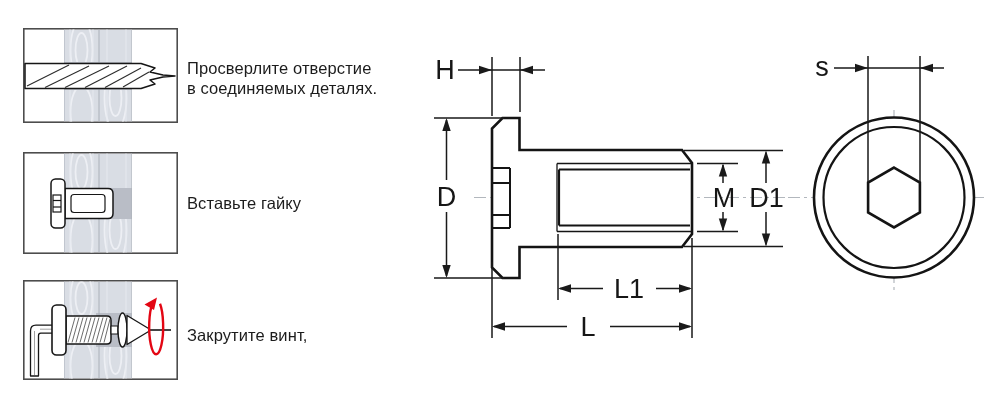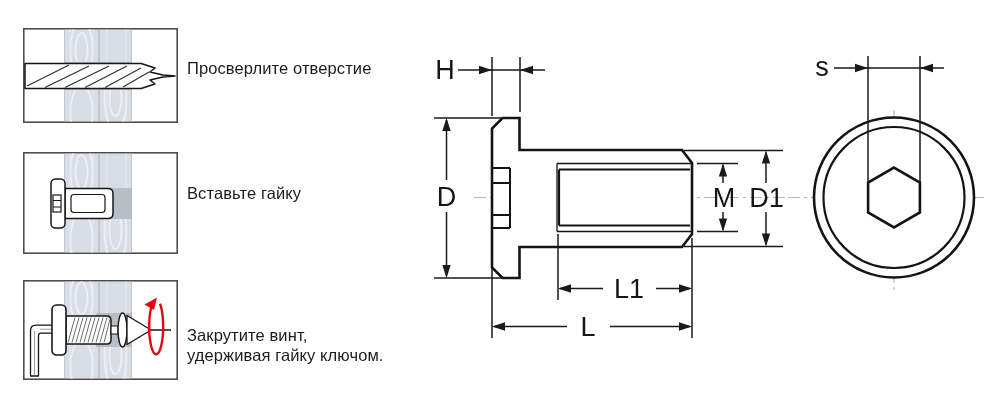--- a/index.html
+++ b/index.html
@@ -1,17 +1,17 @@
 <!DOCTYPE html>
 <html><head>
 <meta charset="utf-8">
 <style>
   html,body{margin:0;padding:0;background:#fff;}
   #stage{position:relative;width:1000px;height:400px;background:#fff;overflow:hidden;
-         font-family:"Liberation Sans",sans-serif;border-radius:29px;}
+         font-family:"Liberation Sans",sans-serif;}
   .ibox{position:absolute;left:23px;}
   .itext{position:absolute;left:187px;width:230px;color:#1c1c1c;font-size:16.5px;
          line-height:20px;letter-spacing:.1px;}
   
   .outline{fill:#fff;stroke:#141414;stroke-width:2.6;stroke-linejoin:miter;}
   .med{fill:none;stroke:#141414;stroke-width:2;}
   .thick2{fill:none;stroke:#141414;stroke-width:2.2;}
   .thinln{fill:none;stroke:#141414;stroke-width:1.3;}
   .dim{fill:none;stroke:#1a1a1a;stroke-width:1.5;}
   .dimfill{fill:#1a1a1a;stroke:none;}
@@ -63,20 +63,21 @@
         <line class="flute" x1="22" y1="59.5" x2="66" y2="38"></line>
         <line class="flute" x1="42" y1="59.5" x2="86" y2="38"></line>
         <line class="flute" x1="62" y1="59.5" x2="104" y2="38"></line>
         <line class="flute" x1="82" y1="59.5" x2="118" y2="40"></line>
         <line class="flute" x1="100" y1="59" x2="126" y2="44"></line>
       </g>
     </svg>
   </div>
   <div class="itext" style="top:58px">
     <div>Просверлите отверстие</div>
+    <div>в соединяемых деталях.</div>
   </div>
 
   <div class="ibox" style="top:152px">
     <svg width="155" height="102" viewBox="0 0 155 102">
       <rect class="boxframe" x="0.8" y="0.8" width="153.4" height="100.4"></rect>
       <clipPath id="bc2">
           <rect x="41" y="1.6" width="68" height="98.8"></rect>
         </clipPath>
       <g clip-path="url(#bc2)">
         <rect class="board" x="41" y="1.6" width="68" height="98.8"></rect>
@@ -97,21 +98,21 @@
       <g>
         <path class="part" d="M 42,36.5 H 85 Q 90,36.5 90,41.5 V 61.5 Q 90,66.5 85,66.5 H 42 Z"></path>
         <rect class="part" x="28" y="27" width="14" height="49" rx="4.5"></rect>
         <rect class="partthin" x="48" y="42.5" width="34" height="18" rx="3" fill="none"></rect>
         <rect class="partthin" x="30" y="43" width="8" height="17" fill="#fff"></rect>
         <line class="partthin" x1="30" y1="48.5" x2="38" y2="48.5"></line>
         <line class="partthin" x1="30" y1="55" x2="38" y2="55"></line>
       </g>
     </svg>
   </div>
-  <div class="itext" style="top:183px">
+  <div class="itext" style="top:193px">
     <div>Вставьте гайку</div>
   </div>
 
   <div class="ibox" style="top:280px">
     <svg width="155" height="100" viewBox="0 0 155 100">
       <rect class="boxframe" x="0.8" y="0.8" width="153.4" height="98.4"></rect>
       <clipPath id="bc3">
           <rect x="41" y="1.6" width="68" height="96.8"></rect>
         </clipPath>
       <g clip-path="url(#bc3)">
@@ -158,21 +159,20 @@
         <line x1="126" y1="50" x2="148" y2="50" stroke="#161616" stroke-width="1.6"></line>
       </g>
       <g>
         <path fill="none" stroke-width="2.4" d="M 129.5,23.4 A 7,27.5 0 1 0 137,23.8" stroke="#e30613"></path>
         <polygon points="121.5,24.5 134,17.5 131,30" fill="#e30613"></polygon>
       </g>
     </svg>
   </div>
   <div class="itext" style="top:325px">
     <div>Закрутите винт,</div>
-    <div>удерживая гайку ключом.</div>
   </div>
 
   <svg style="position:absolute;left:410px;top:30px" width="580" height="330" viewBox="410 30 580 330">
 
     <line class="cl" x1="474" y1="197.5" x2="800" y2="197.5"></line>
     <line class="cl" x1="788" y1="197.5" x2="988" y2="197.5"></line>
     <line class="cl" x1="894" y1="110" x2="894" y2="290"></line>
 
     <g>
       <path class="outline" d="M 502.5,118 L 519.5,118 L 519.5,150 L 682,150 L 692,163 L 692,234 L 682,247 L 519.5,247

